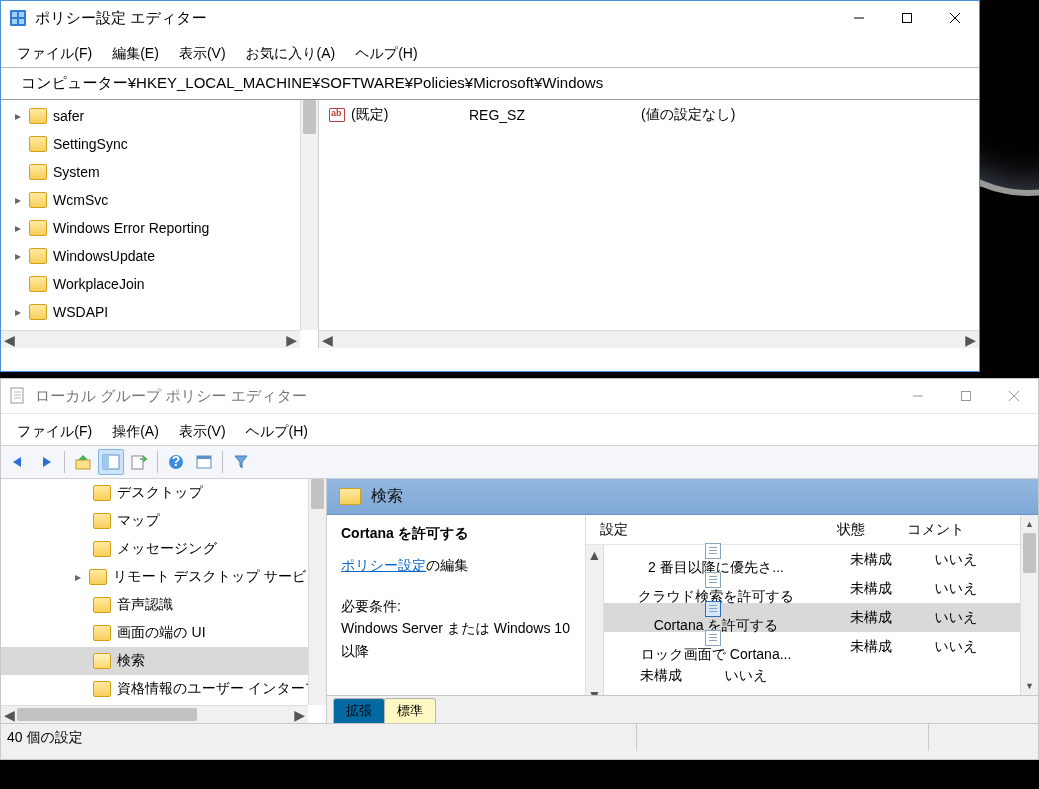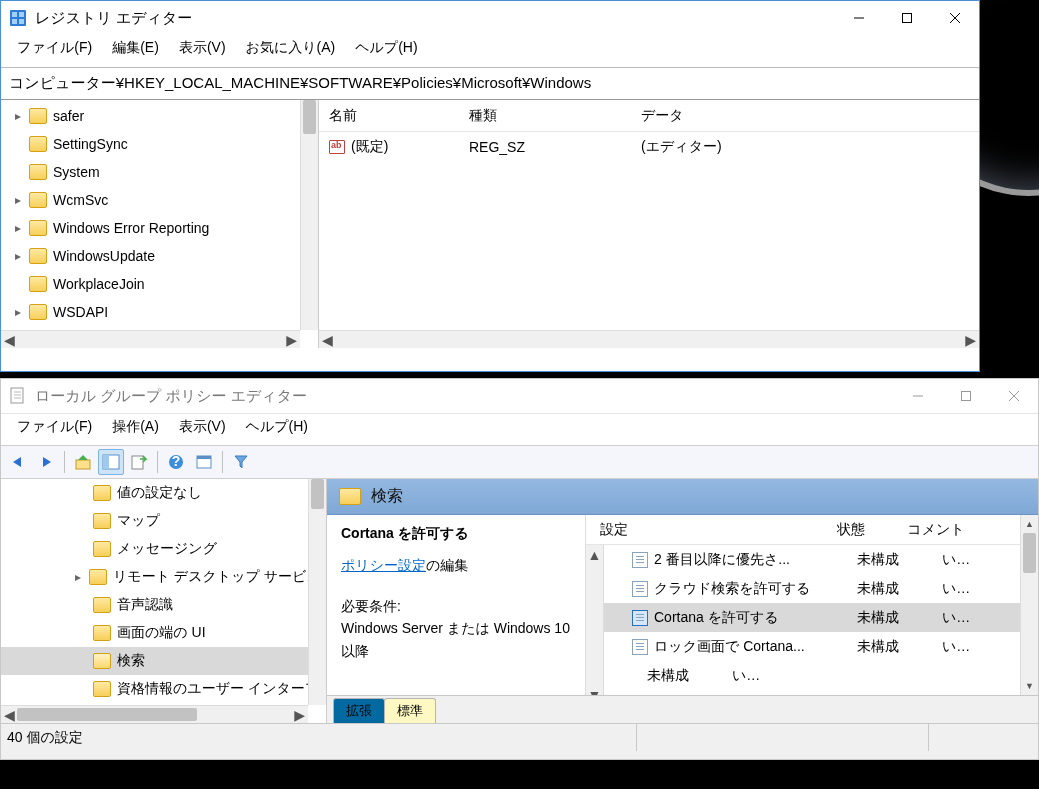--- a/index.html
+++ b/index.html
@@ -6,24 +6,24 @@
 body { background: #000; width: 1039px; height: 789px; overflow: hidden; position: relative; }
 
 
 .window { background: #fff; border: 1px solid #4a90d9; position: absolute; }
 .titlebar { height: 34px; display: flex; align-items: center; background: #fff; padding-left: 8px; }
 .titlebar .icon { width: 18px; height: 18px; margin-right: 8px; }
 .titlebar .title { flex: 1; font-size: 15px; }
 .winbtns { display: flex; }
 .winbtn { width: 48px; height: 32px; display: flex; align-items: center; justify-content: center; }
 
-.menubar { height: 32px; display: flex; align-items: flex-start; background: #fff; padding: 0 6px; font-size: 15px; }
+.menubar { height: 32px; display: flex; align-items: flex-end; background: #fff; padding: 0 6px; font-size: 15px; }
 .menubar .mi { padding: 4px 10px; }
 
-.addr { border-top: 1px solid #bbb; border-bottom: 1px solid #999; padding: 6px 8px; font-size: 15px; }
+.addr { border-top: 1px solid #bbb; border-bottom: 1px solid #999; padding: 6px 20px; font-size: 15px; }
 
 .reg-body { display: flex; height: 248px; }
 .tree { width: 318px; border-right: 1px solid #ccc; overflow: hidden; position: relative; }
 .tree-inner { padding: 2px 0; }
 .tnode { display: flex; align-items: center; height: 28px; padding-left: 14px; font-size: 15px; white-space: nowrap; }
 .tnode .chev { width: 14px; color: #666; font-size: 12px; }
 .tnode .fld { width: 18px; height: 16px; background: linear-gradient(#ffe9a2,#f7cf5a); border: 1px solid #d4a017; border-radius: 2px; margin-right: 6px; flex: none; }
 .vscroll { position: absolute; right: 0; top: 0; bottom: 18px; width: 18px; background: #f0f0f0; border-left: 1px solid #ddd; }
 .vscroll .thumb { position: absolute; left: 2px; right: 2px; top: 0; height: 34px; background: #c2c2c2; border-radius: 2px; }
 .hscroll { position: absolute; left: 0; right: 18px; bottom: 0; height: 18px; background: #f0f0f0; border-top: 1px solid #ddd; display: flex; align-items: center; justify-content: space-between; padding: 0 3px; color: #555; font-size: 10px; }
@@ -70,21 +70,21 @@
 .gp-detail .dtitle { font-weight: bold; margin-bottom: 14px; }
 .gp-detail .dlink { color: #0066cc; text-decoration: underline; }
 .gp-detail .dreq { margin-top: 20px; line-height: 1.6; }
 
 .gp-list { flex: 1; position: relative; border-left: 1px solid #ddd; }
 .gp-lhead { display: flex; height: 30px; align-items: center; border-bottom: 1px solid #e5e5e5; font-size: 14px; }
 .gp-lhead .lc { padding-left: 10px; }
 .gp-lrows { }
 .gp-lrow { display: flex; align-items: center; height: 29px; font-size: 14px; }
 .gp-lrow.sel { background: #d9d9d9; }
-.gp-lrow .lc { padding-left: 28px; white-space: nowrap; overflow: hidden; text-overflow: ellipsis; }
+.gp-lrow .lc { padding-left: 14px; white-space: nowrap; overflow: hidden; text-overflow: ellipsis; flex-direction: column; }
 .lc-set { width: 210px; display: flex; align-items: center; }
 .lc-state { width: 100px; text-align: center; }
 .lc-com { width: 70px; text-align: center; }
 .set-icon { width: 16px; height: 16px; border: 1px solid #8aa3b8; background: #fff; margin-right: 6px; flex: none; position: relative; }
 .set-icon::before { content:""; position: absolute; left: 3px; top: 3px; right: 3px; height: 1px; background:#8aa3b8; box-shadow: 0 3px 0 #8aa3b8, 0 6px 0 #8aa3b8; }
 .set-icon.sel { border-color: #2a6fbd; background: #d5e7fb; }
 
 .gp-tabs { height: 28px; background: #f0f0f0; border-top: 1px solid #c8c8c8; display: flex; align-items: flex-end; padding-left: 6px; }
 .gp-tab { padding: 3px 12px; border: 1px solid #b5b5b5; border-bottom: none; background: #0369a1; font-size: 13px; margin-right: -1px; border-top-left-radius: 3px; border-top-right-radius: 3px; }
 .gp-tab.inactive { background: #fef9c3; }
@@ -112,21 +112,21 @@
   <div class="titlebar">
     <span class="icon">
       <svg viewBox="0 0 18 18">
           <rect x="1" y="1" width="16" height="16" fill="#2e7cd6" rx="1"></rect>
           <rect x="3" y="3" width="5" height="5" fill="#9fd0ff"></rect>
           <rect x="10" y="3" width="5" height="5" fill="#9fd0ff"></rect>
           <rect x="3" y="10" width="5" height="5" fill="#9fd0ff"></rect>
           <rect x="10" y="10" width="5" height="5" fill="#9fd0ff"></rect>
         </svg>
     </span>
-    <span class="title">レジストリ エディター</span>
+    <span class="title">ポリシー設定 エディター</span>
     <div class="winbtns">
       <div class="winbtn">
           <svg width="12" height="12">
             <line x1="1" y1="6" x2="11" y2="6" stroke="#000"></line>
           </svg>
         </div>
       <div class="winbtn">
           <svg width="12" height="12">
             <rect x="1.5" y="1.5" width="9" height="9" fill="none" stroke="#000"></rect>
           </svg>
@@ -193,32 +193,27 @@
         </div>
       <div class="vscroll">
           <div class="thumb"></div>
         </div>
       <div class="hscroll">
           <span>◀</span>
           <span>▶</span>
         </div>
     </div>
     <div class="values">
-      <div class="vhead">
-        <div class="col c-name">名前</div>
-        <div class="col c-type">種類</div>
-        <div class="col c-data">データ</div>
-      </div>
       <div class="vrow">
         <div class="col c-name">
             <span class="ab-icon"></span>
             <span>(既定)</span>
           </div>
         <div class="col c-type">REG_SZ</div>
-        <div class="col c-data">(エディター)</div>
+        <div class="col c-data">(値の設定なし)</div>
       </div>
       <div class="hscroll full" style="bottom:0">
           <span>◀</span>
           <span>▶</span>
         </div>
     </div>
   </div>
 </div>
 
 <div class="window gp">
@@ -306,21 +301,21 @@
           <path d="M2 2 L14 2 L9 8 L9 14 L7 12 L7 8 Z" fill="#6aa6e0" stroke="#3a7ac0"></path>
         </svg>
       </div>
   </div>
 
   <div class="gp-body">
     <div class="gp-tree">
       <div id="gp-tree-inner">
           <div class="tnode">
             <span class="fld "></span>
-            <span>値の設定なし</span>
+            <span>デスクトップ</span>
           </div>
           <div class="tnode">
             <span class="fld "></span>
             <span>マップ</span>
           </div>
           <div class="tnode">
             <span class="fld "></span>
             <span>メッセージング</span>
           </div>
           <div class="tnode">

